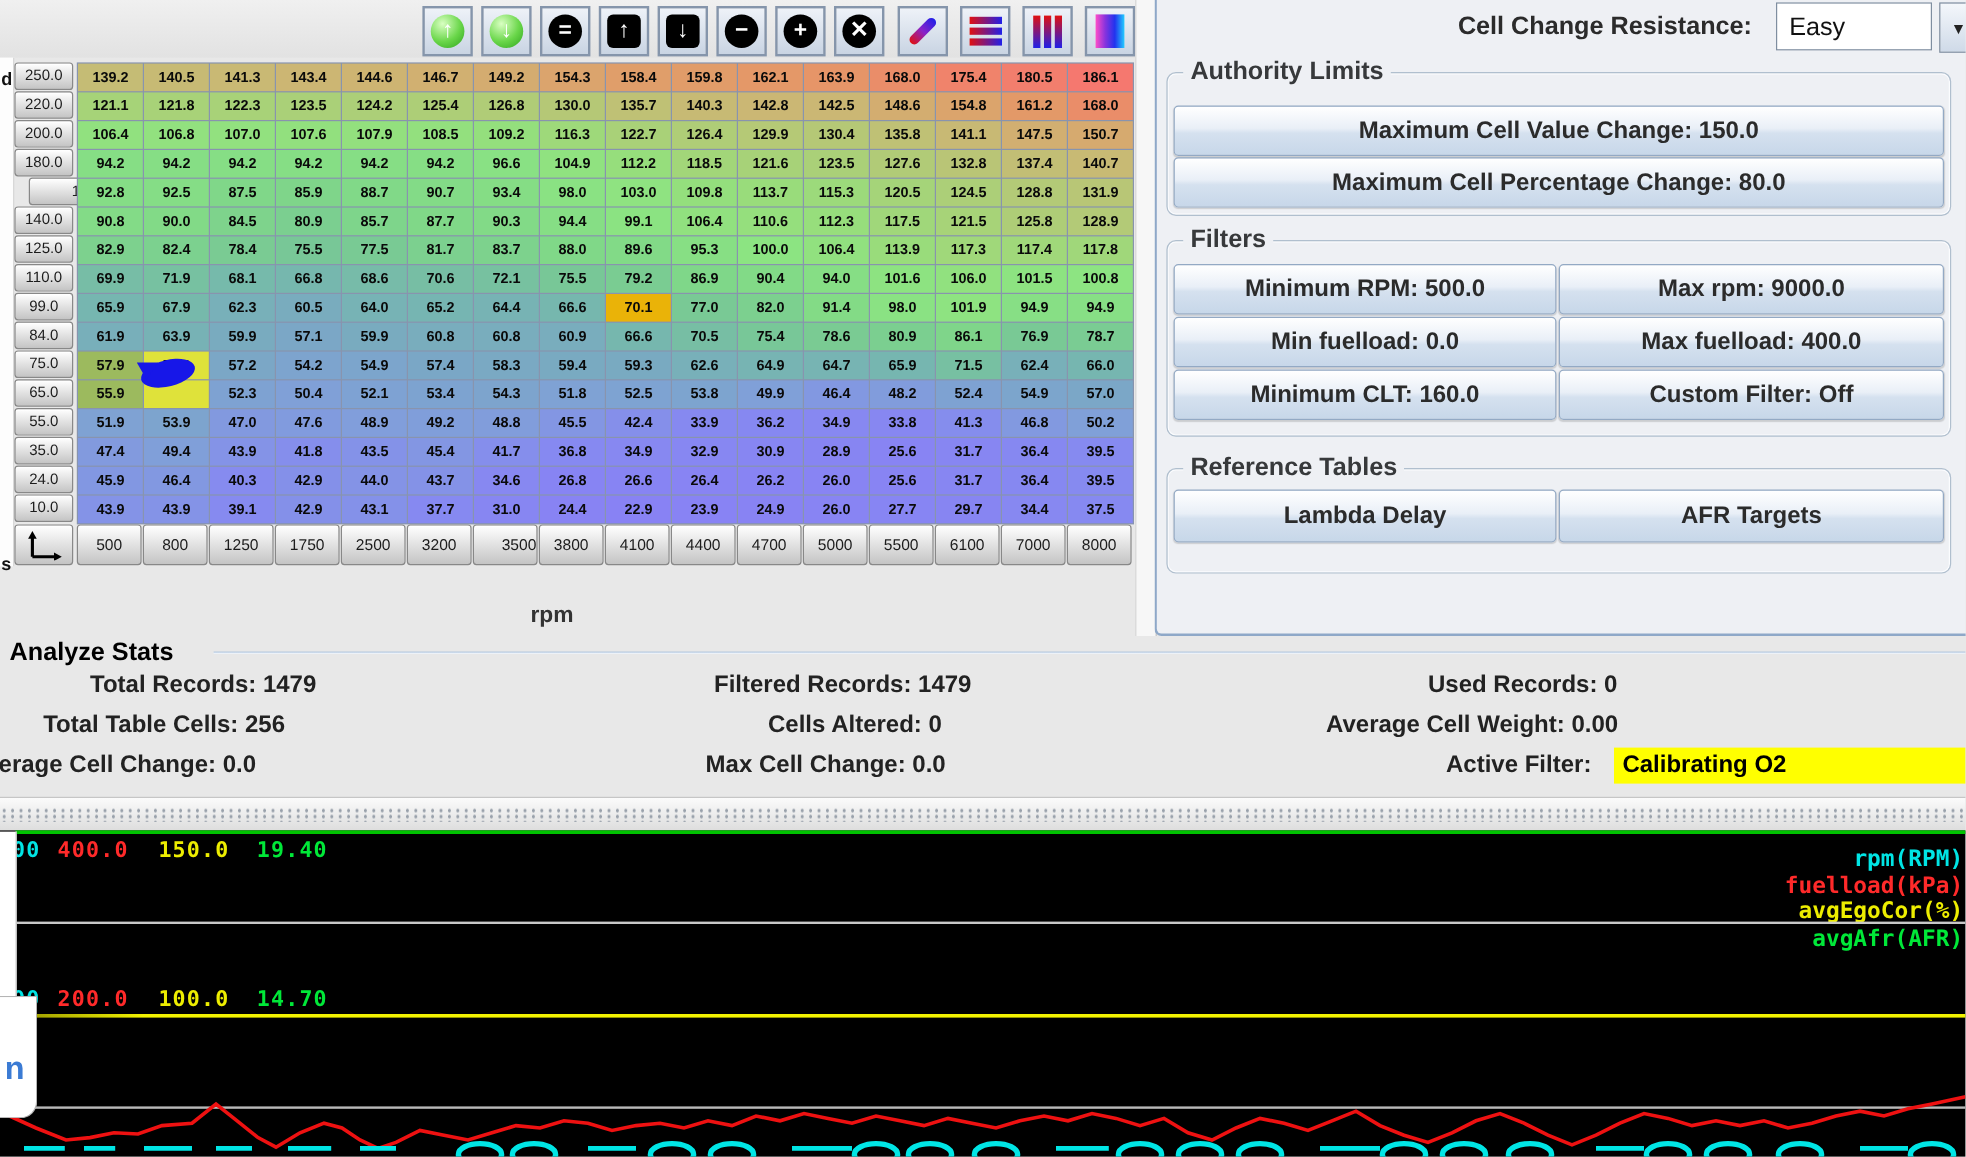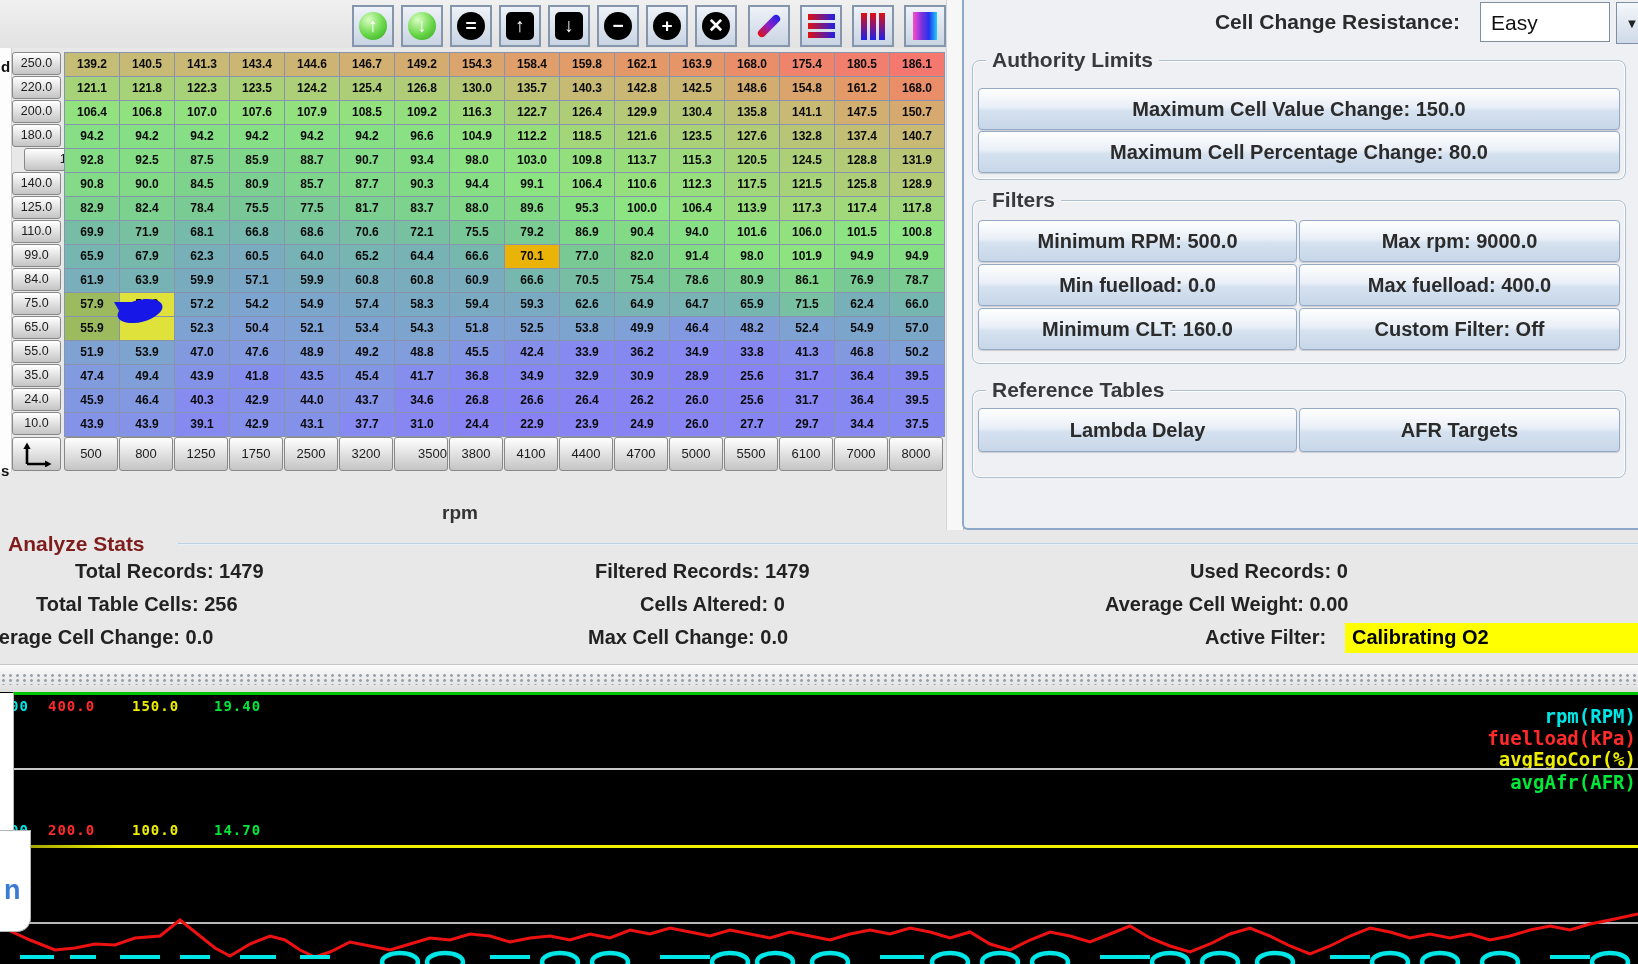--- a/index.html
+++ b/index.html
@@ -59,37 +59,37 @@
         box-shadow:0 1px 1px rgba(0,0,0,.15);}
   #ccr-label{position:absolute;left:1065px;top:10px;width:395px;text-align:right;
              font-size:21px;font-weight:bold;color:#2b2b2b;}
   #ccr-field{position:absolute;left:1480px;top:2px;width:130px;height:40px;background:#fff;
              border:1px solid #7f8ea0;font-size:21px;color:#111;line-height:40px;padding-left:10px;box-sizing:border-box;}
   #ccr-arrow{position:absolute;left:1616px;top:2px;width:30px;height:40px;
              background:linear-gradient(#f4f7fb,#cfdae8);border:1px solid #7f8ea0;
              display:flex;align-items:center;justify-content:center;font-size:13px;color:#222;}
 
   
-  #stats-title{position:absolute;left:8px;top:532px;font-size:21px;font-weight:bold;color:#7f1d1d;}
+  #stats-title{position:absolute;left:8px;top:532px;font-size:21px;font-weight:bold;color:#000000;}
   #stats-line{position:absolute;left:178px;top:543px;width:1460px;height:2px;
               background:linear-gradient(#a8c0dc,#ffffff);}
   .stat{position:absolute;font-size:20px;font-weight:bold;color:#222;white-space:nowrap;}
   #active-filter-hl{position:absolute;left:1345px;top:623px;width:293px;height:30px;}
   #active-filter-value{position:absolute;left:1352px;top:626px;font-size:20px;font-weight:bold;color:#000;white-space:nowrap;}
 
   
   #h-splitter{position:absolute;left:0;top:664px;width:1638px;height:28px;
               background:linear-gradient(#fbfbfb,#dcdcdc);border-top:1px solid #c6c6c6;}
   #h-splitter .dots{position:absolute;left:0;top:8px;width:100%;height:12px;
       background-image:radial-gradient(circle,#99a1ab 1.2px,transparent 1.6px);background-size:7px 5px;}
 
   
   #log-panel{position:absolute;left:0;top:692px;width:1638px;height:272px;background:#000;}
   .hline{position:absolute;height:2px;}
-  .logtxt{position:absolute;font-family:"DejaVu Sans Mono",monospace;font-weight:bold;font-size:14px;
+  .logtxt{position:absolute;font-family:"DejaVu Sans Mono",monospace;font-weight:bold;font-size:18px;
           letter-spacing:1px;white-space:nowrap;}
   .serieslbl{position:absolute;right:2px;font-family:"DejaVu Sans Mono",monospace;font-weight:bold;
              font-size:19px;white-space:nowrap;}
   #log-left-strip{position:absolute;left:0;top:1px;width:13px;height:137px;background:#fff;border-right:1px solid #bbb;}
   #log-left-pill{position:absolute;left:0;top:138px;width:31px;height:102px;background:#fff;
                  border:1px solid #b5b5b5;border-left:none;border-bottom-right-radius:14px;box-sizing:border-box;}
   #log-left-pill span{position:absolute;left:4px;top:44px;color:#3b7bd4;font-size:27px;font-weight:bold;}
   #trace-svg{position:absolute;left:0;top:200px;width:1638px;height:72px;}
   #cursor-blob{position:absolute;left:108px;top:292px;width:60px;height:36px;pointer-events:none;}
 </style>

